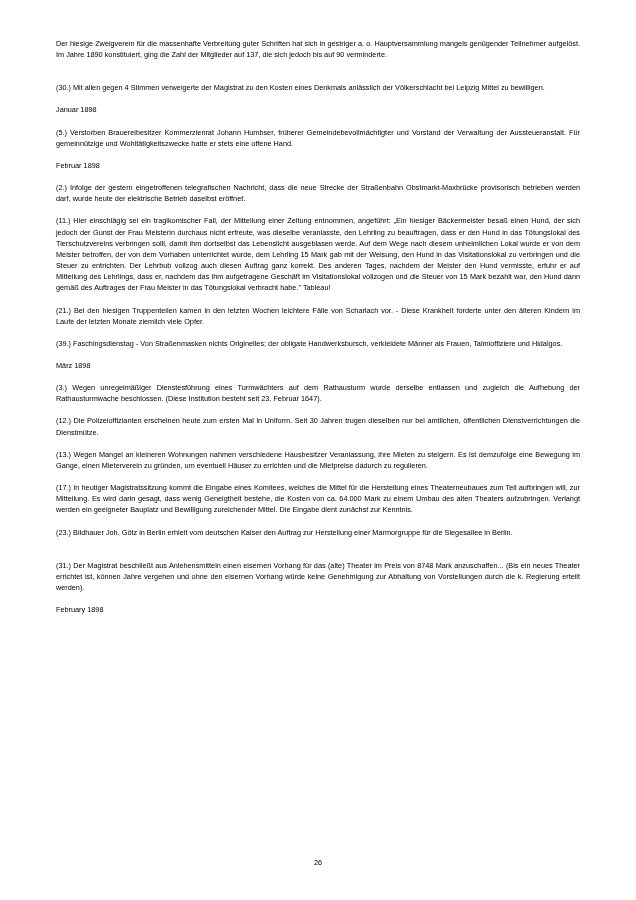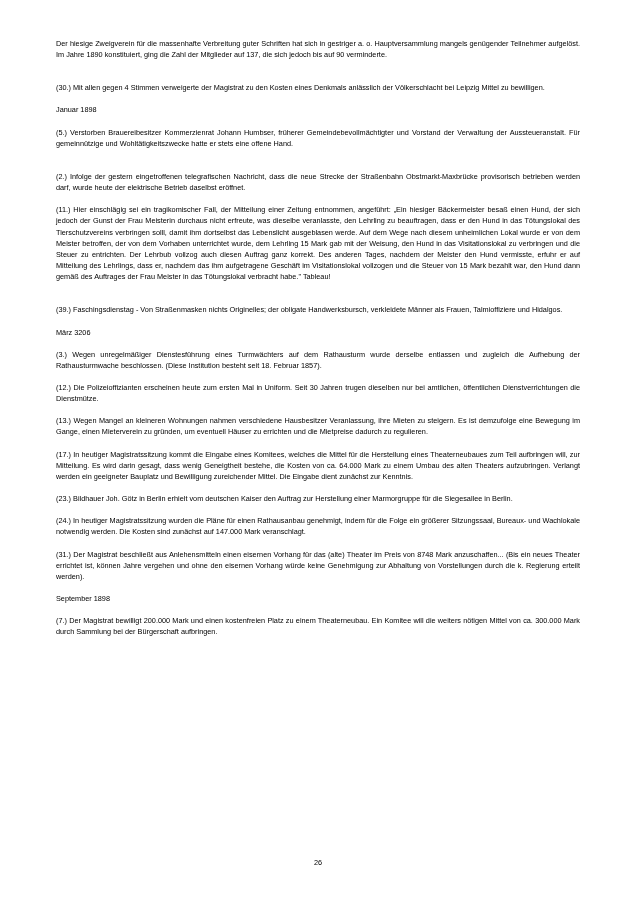--- a/index.html
+++ b/index.html
@@ -56,42 +56,42 @@
   <div class="content" id="doc-content">
       <p class="block para">Der hiesige Zweigverein für die massenhafte Verbreitung guter Schriften hat sich in gestriger a. o. Hauptversammlung mangels genügender Teilnehmer aufgelöst. Im Jahre 1890 konstituiert, ging die Zahl der Mitglieder auf 137, die sich jedoch bis auf 90 verminderte.</p>
       <div class="gap-small"></div>
       <div class="gap-small"></div>
       <p class="block para">(30.) Mit allen gegen 4 Stimmen verweigerte der Magistrat zu den Kosten eines Denkmals anlässlich der Völkerschlacht bei Leipzig Mittel zu bewilligen.</p>
       <div class="gap-heading-top"></div>
       <p class="block heading">Januar 1898</p>
       <div class="gap-heading-bottom"></div>
       <p class="block para">(5.) Verstorben Brauereibesitzer Kommerzienrat Johann Humbser, früherer Gemeindebevollmächtigter und Vorstand der Verwaltung der Aussteueranstalt. Für gemeinnützige und Wohltätigkeitszwecke hatte er stets eine offene Hand.</p>
       <div class="gap-heading-top"></div>
+      <p class="block heading">Februar 1898</p>
       <div class="gap-heading-bottom"></div>
       <p class="block para">(2.) Infolge der gestern eingetroffenen telegrafischen Nachricht, dass die neue Strecke der Straßenbahn Obstmarkt-Maxbrücke provisorisch betrieben werden darf, wurde heute der elektrische Betrieb daselbst eröffnet.</p>
       <div class="gap-small"></div>
       <p class="block para">(11.) Hier einschlägig sei ein tragikomischer Fall, der Mitteilung einer Zeitung entnommen, angeführt: „Ein hiesiger Bäckermeister besaß einen Hund, der sich jedoch der Gunst der Frau Meisterin durchaus nicht erfreute, was dieselbe veranlasste, den Lehrling zu beauftragen, dass er den Hund in das Tötungslokal des Tierschutzvereins verbringen solll, damit ihm dortselbst das Lebenslicht ausgeblasen werde. Auf dem Wege nach diesem unheimlichen Lokal wurde er von dem Meister betroffen, der von dem Vorhaben unterrichtet wurde, dem Lehrling 15 Mark gab mit der Weisung, den Hund in das Visitationslokal zu verbringen und die Steuer zu entrichten. Der Lehrbub vollzog auch diesen Auftrag ganz korrekt. Des anderen Tages, nachdem der Meister den Hund vermisste, erfuhr er auf Mitteilung des Lehrlings, dass er, nachdem das ihm aufgetragene Geschäft im Visitationslokal vollzogen und die Steuer von 15 Mark bezahlt war, den Hund dann gemäß des Auftrages der Frau Meister in das Tötungslokal verbracht habe." Tableau!</p>
       <div class="gap-small"></div>
+      <p class="block para">(21.) Bei den hiesigen Truppenteilen kamen in den letzten Wochen leichtere Fälle von Scharlach vor. - Diese Krankheit forderte unter den älteren Kindern im Laufe der letzten Monate ziemlich viele Opfer.</p>
       <div class="gap-small"></div>
       <p class="block para">(39.) Faschingsdienstag - Von Straßenmasken nichts Originelles; der obligate Handwerksbursch, verkleidete Männer als Frauen, Talmioffiziere und Hidalgos.</p>
       <div class="gap-heading-top"></div>
-      <p class="block heading">März 3206</p>
+      <p class="block heading">März 1898</p>
       <div class="gap-heading-bottom"></div>
-      <p class="block para">(3.) Wegen unregelmäßiger Dienstesführung eines Turmwächters auf dem Rathausturm wurde derselbe entlassen und zugleich die Aufhebung der Rathausturmwache beschlossen. (Diese Institution besteht seit 18. Februar 1857).</p>
+      <p class="block para">(3.) Wegen unregelmäßiger Dienstesführung eines Turmwächters auf dem Rathausturm wurde derselbe entlassen und zugleich die Aufhebung der Rathausturmwache beschlossen. (Diese Institution besteht seit 23. Februar 1647).</p>
       <div class="gap-small"></div>
       <p class="block para">(12.) Die Polizeioffizianten erscheinen heute zum ersten Mal in Uniform. Seit 30 Jahren trugen dieselben nur bei amtlichen, öffentlichen Dienstverrichtungen die Dienstmütze.</p>
       <div class="gap-small"></div>
       <p class="block para">(13.) Wegen Mangel an kleineren Wohnungen nahmen verschiedene Hausbesitzer Veranlassung, ihre Mieten zu steigern. Es ist demzufolge eine Bewegung im Gange, einen Mieterverein zu gründen, um eventuell Häuser zu errichten und die Mietpreise dadurch zu regulieren.</p>
       <div class="gap-small"></div>
       <p class="block para">(17.) In heutiger Magistratssitzung kommt die Eingabe eines Komitees, welches die Mittel für die Herstellung eines Theaterneubaues zum Teil aufbringen will, zur Mitteilung. Es wird darin gesagt, dass wenig Geneigtheit bestehe, die Kosten von ca. 64.000 Mark zu einem Umbau des alten Theaters aufzubringen. Verlangt werden ein geeigneter Bauplatz und Bewilligung zureichender Mittel. Die Eingabe dient zunächst zur Kenntnis.</p>
       <div class="gap-small"></div>
       <p class="block para">(23.) Bildhauer Joh. Götz in Berlin erhielt vom deutschen Kaiser den Auftrag zur Herstellung einer Marmorgruppe für die Siegesallee in Berlin.</p>
       <div class="gap-small"></div>
-      <p class="block para">(24.) In heutiger Magistratssitzung wurden die Pläne für einen Rathausanbau genehmigt, indem für die Folge ein größerer Sitzungssaal, Bureaux- und Wachlokale notwendig werden. Die Kosten sind zunächst auf 147.000 Mark veranschlagt.</p>
       <div class="gap-small"></div>
       <p class="block para">(31.) Der Magistrat beschließt aus Anlehensmitteln einen eisernen Vorhang für das (alte) Theater im Preis von 8748 Mark anzuschaffen... (Bis ein neues Theater errichtet ist, können Jahre vergehen und ohne den eisernen Vorhang würde keine Genehmigung zur Abhaltung von Vorstellungen durch die k. Regierung erteilt werden).</p>
       <div class="gap-heading-top"></div>
-      <p class="block heading">September 1898</p>
+      <p class="block heading">February 1898</p>
       <div class="gap-heading-bottom"></div>
-      <p class="block para">(7.) Der Magistrat bewilligt 200.000 Mark und einen kostenfreien Platz zu einem Theaterneubau. Ein Komitee will die weiters nötigen Mittel von ca. 300.000 Mark durch Sammlung bei der Bürgerschaft aufbringen.</p>
     </div>
   <div class="page-number">26</div>
 </div>
 
 </body></html>

